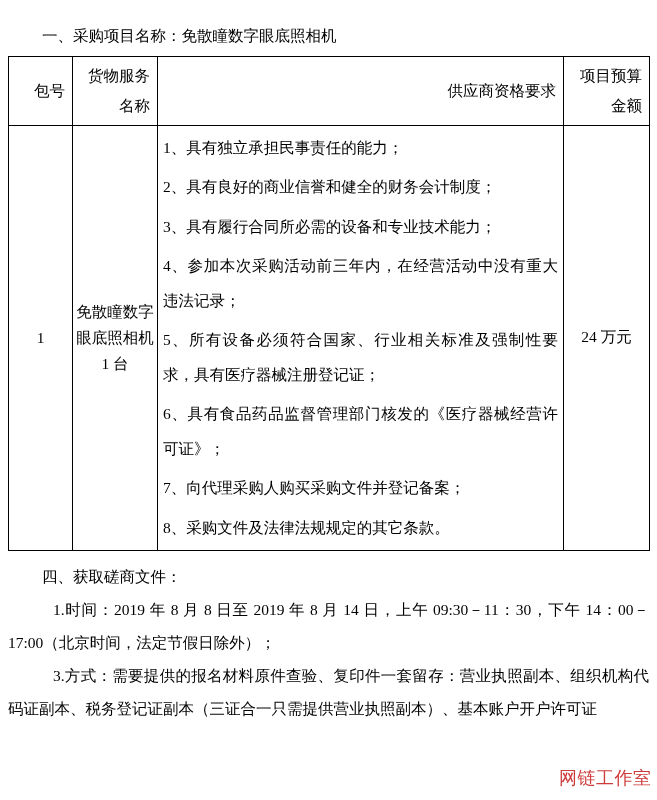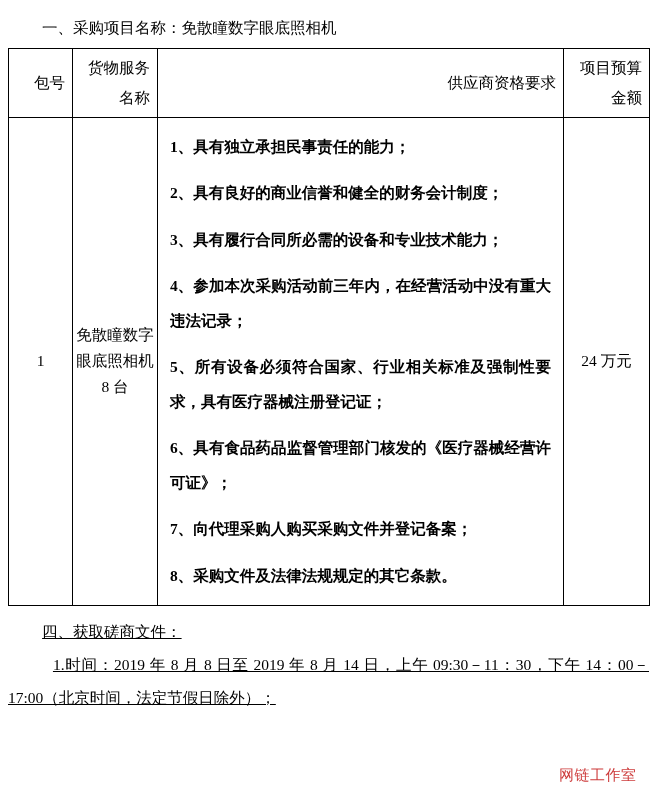--- a/index.html
+++ b/index.html
@@ -10,21 +10,21 @@
   body {
     width: 657px;
     height: 800px;
     overflow: hidden;
     position: relative;
     font-family: "Liberation Serif", "DejaVu Serif", serif;
     color: #000000;
     font-size: 15.5px;
   }
   .doc {
-    padding: 12px 8px 0 8px;
+    padding: 20px 8px 0 8px;
   }
   .intro p {
     margin: 0;
     line-height: 32.5px;
     text-indent: 2.2em;
     white-space: nowrap;
   }
   table.pkg {
     border-collapse: collapse;
     margin-top: 3px;
@@ -53,45 +53,43 @@
   td.cell-goods {
     text-align: center;
     line-height: 26px;
     padding: 0 7px;
   }
   td.cell-req {
     padding: 5px 8px 5px 9px;
     vertical-align: middle;
   }
   td.cell-req p {
-    margin: 12px;
+    margin: 5px;
     line-height: 34.5px;
     text-align: justify;
-    font-weight: bold;
   }
   .outro {
     margin-top: 9px;
   }
   .outro p {
     margin: 0;
     line-height: 33px;
     text-align: justify;
-    text-decoration: underline;
   }
   .outro p.sec-title {
     text-indent: 2.2em;
   }
   .outro p.numbered {
     text-indent: 2.9em;
   }
   .watermark {
     position: absolute;
     left: 559px;
     top: 766px;
-    font-size: 15px;
+    font-size: 18px;
     letter-spacing: 0.5px;
     color: rgba(198, 32, 32, 0.88);
     white-space: nowrap;
     z-index: 5;
   }
 </style>
 </head>
 <body>
 
 <div class="doc">
@@ -111,36 +109,37 @@
       <tr>
         <th>包号</th>
         <th>货物服务名称</th>
         <th>供应商资格要求</th>
         <th>项目预算金额</th>
       </tr>
     </thead>
     <tbody>
       <tr>
         <td class="cell-center">1</td>
-        <td class="cell-goods">免散瞳数字眼底照相机 8 台</td>
+        <td class="cell-goods">免散瞳数字眼底照相机 1 台</td>
         <td class="cell-req">
           <p>1、具有独立承担民事责任的能力；</p>
           <p>2、具有良好的商业信誉和健全的财务会计制度；</p>
           <p>3、具有履行合同所必需的设备和专业技术能力；</p>
           <p>4、参加本次采购活动前三年内，在经营活动中没有重大违法记录；</p>
           <p>5、所有设备必须符合国家、行业相关标准及强制性要求，具有医疗器械注册登记证；</p>
           <p>6、具有食品药品监督管理部门核发的《医疗器械经营许可证》；</p>
           <p>7、向代理采购人购买采购文件并登记备案；</p>
           <p>8、采购文件及法律法规规定的其它条款。</p>
         </td>
         <td class="cell-center">24 万元</td>
       </tr>
     </tbody>
   </table>
 
   <div class="outro">
     <p class="sec-title">四、获取磋商文件：</p>
     <p class="numbered">1.时间：2019 年 8 月 8 日至 2019 年 8 月 14 日，上午 09:30－11：30，下午 14：00－17:00（北京时间，法定节假日除外）；</p>
+    <p class="numbered">3.方式：需要提供的报名材料原件查验、复印件一套留存：营业执照副本、组织机构代码证副本、税务登记证副本（三证合一只需提供营业执照副本）、基本账户开户许可证</p>
   </div>
 
 </div>
 
 <div class="watermark">网链工作室</div>
 
 </body></html>

